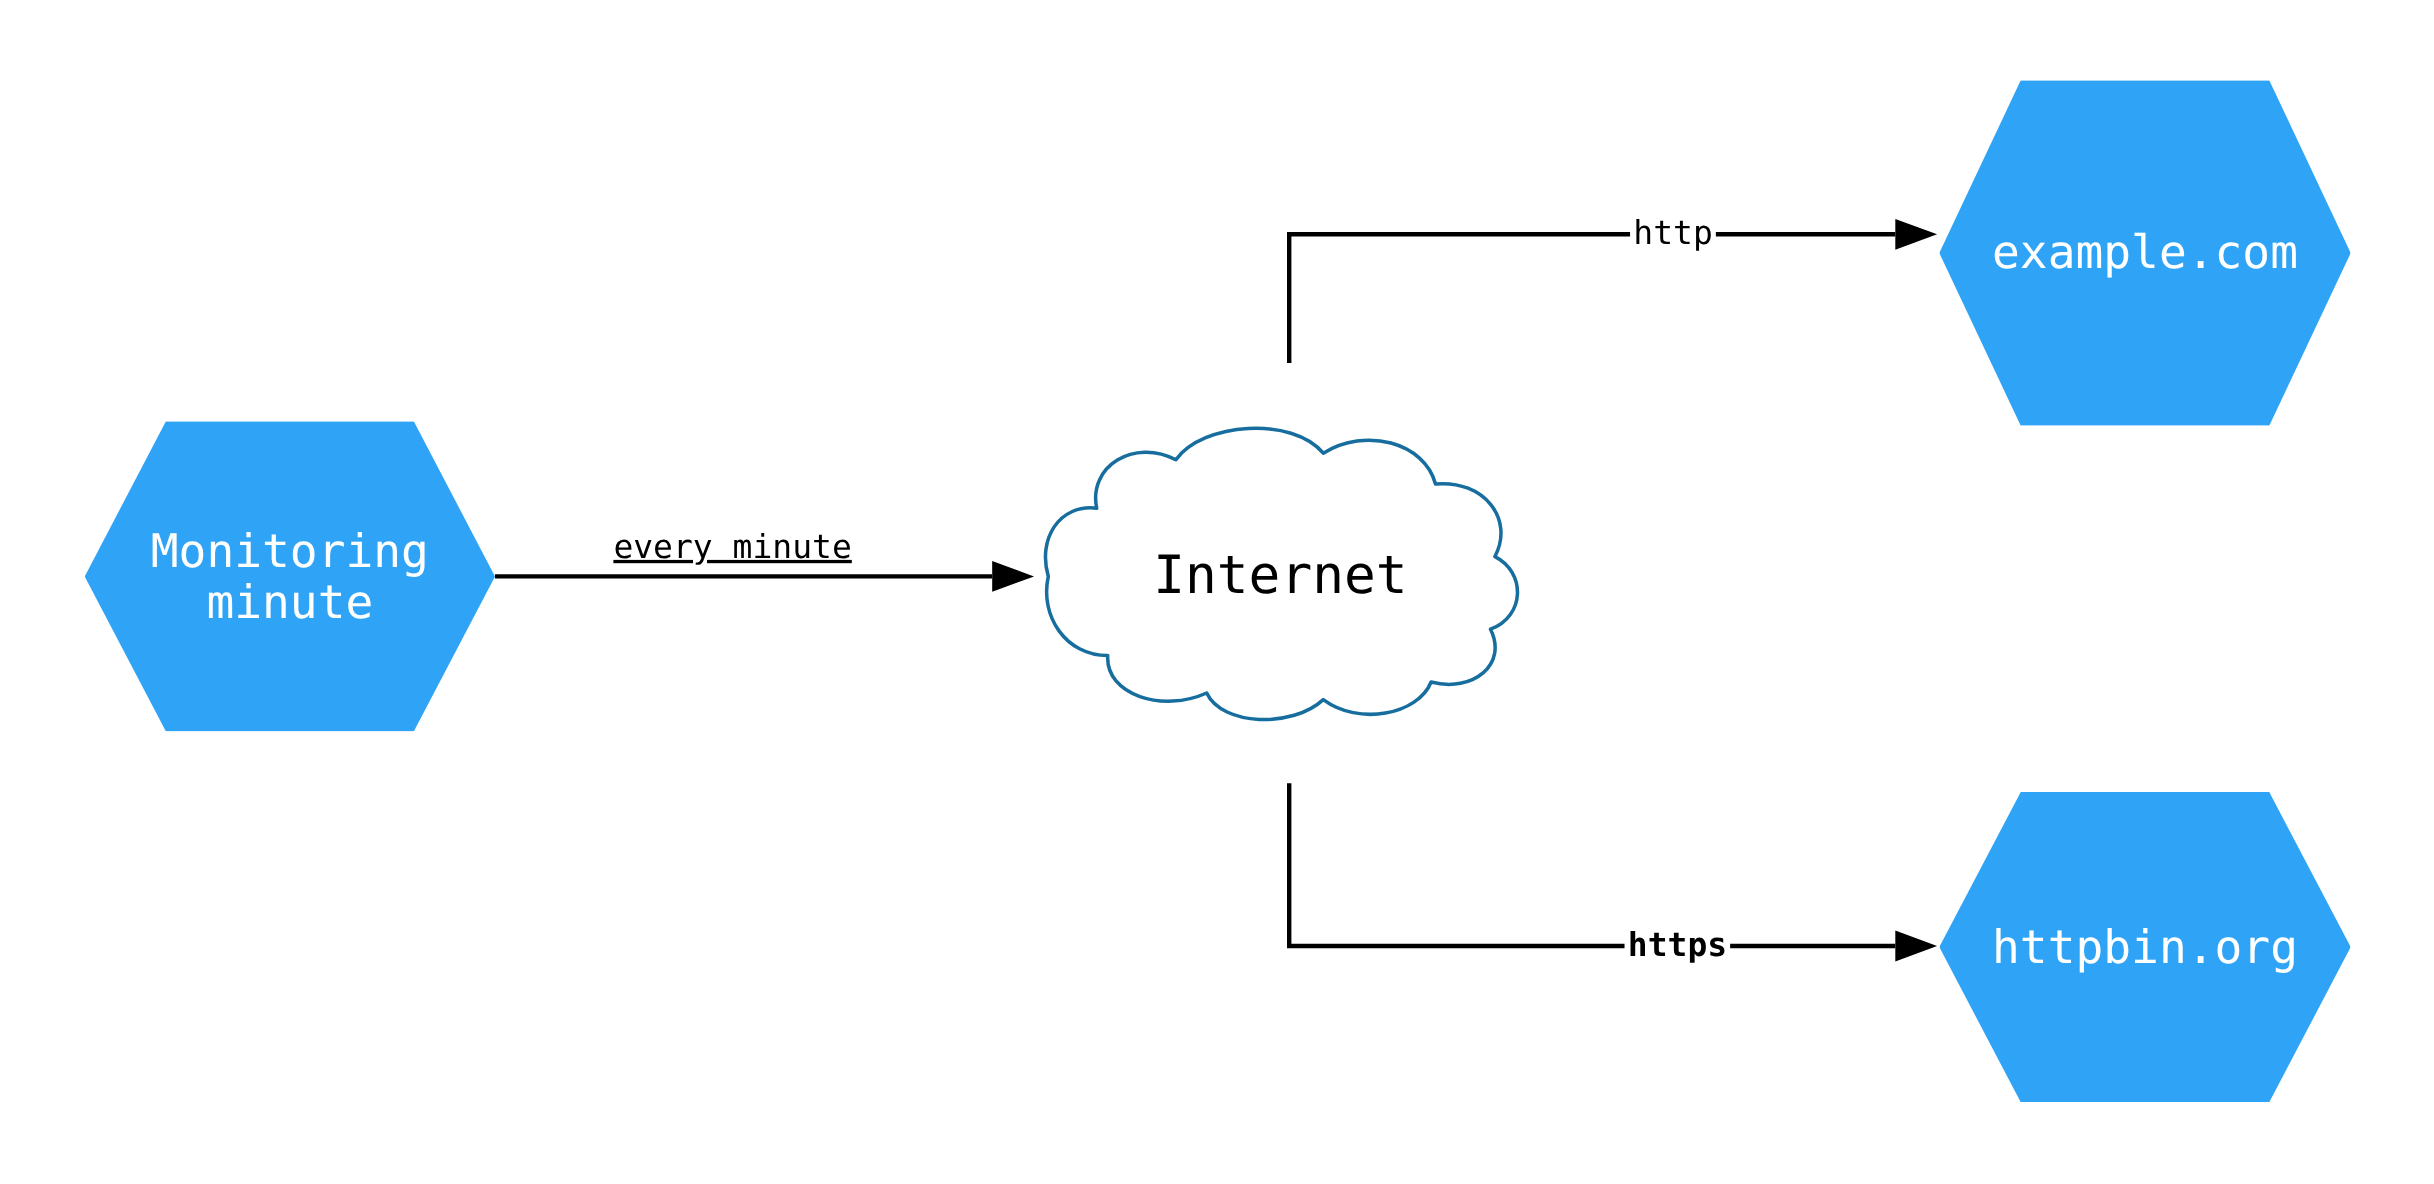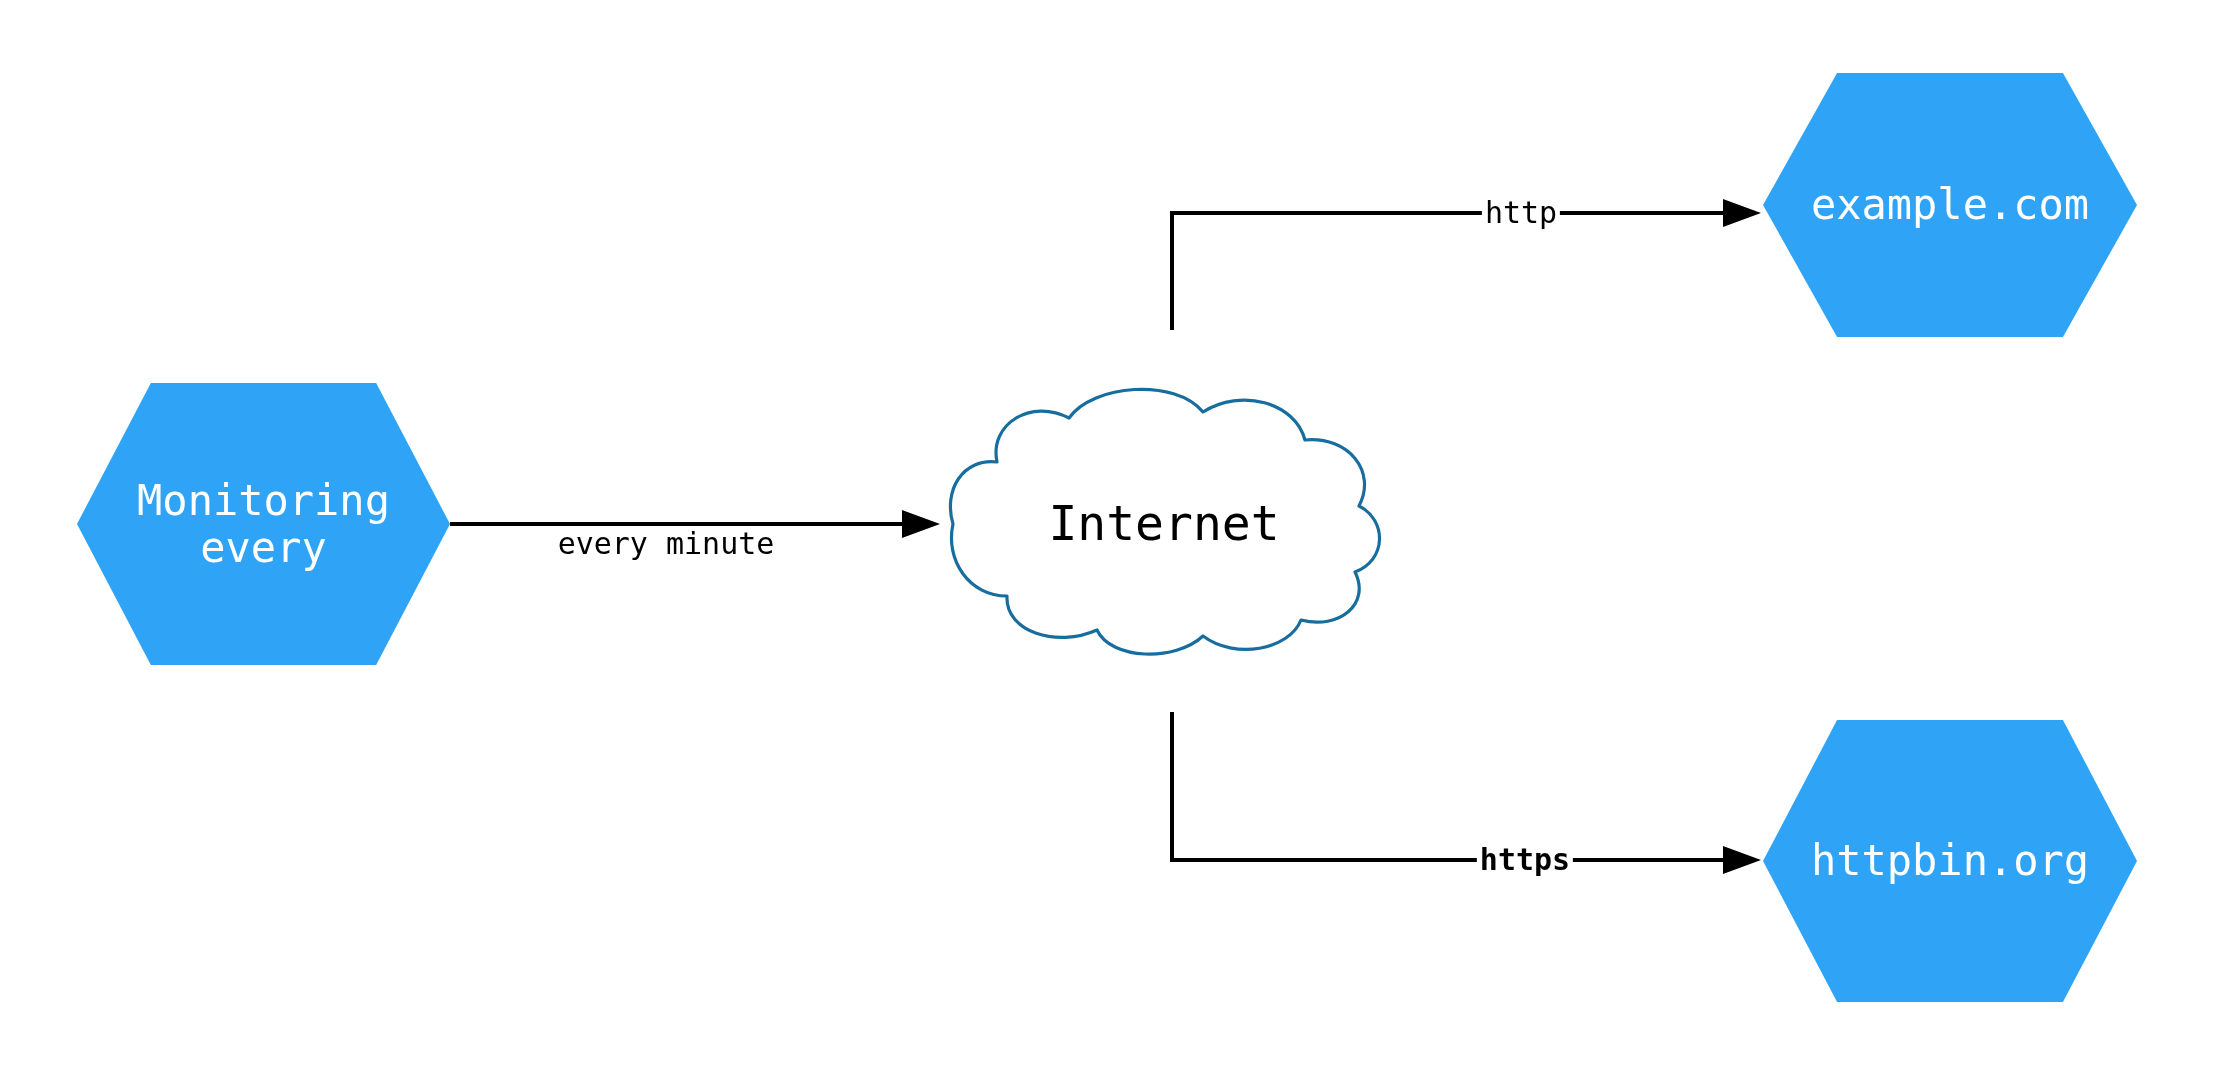--- a/index.html
+++ b/index.html
@@ -27,35 +27,35 @@
     background:var(--node-fill);
     clip-path:polygon(0 50%,19.8% 0,80.2% 0,100% 50%,80.2% 100%,19.8% 100%);
     display:flex;align-items:center;justify-content:center;
   }
   .hex-label{
     color:var(--node-text);
     font-size:42px;line-height:1.12;
     text-align:center;white-space:pre-line;
   }
   #node-monitoring{left:77px;top:383px;width:373px;height:282px;}
-  #node-example{left:1763px;top:73px;width:374px;height:264px;}
+  #node-example{left:1763px;top:73px;width:374px;height:314px;}
   #node-httpbin{left:1763px;top:720px;width:374px;height:282px;justify-content:center;}
   .cloud-svg{position:absolute;left:943px;top:382px;width:443px;height:278px;overflow:visible;}
   .cloud-path{fill:var(--cloud-fill);stroke:var(--cloud-stroke);stroke-width:3.2;stroke-linejoin:round;}
   .cloud-label{
     position:absolute;left:1164px;top:523px;
     transform:translate(-50%,-50%);
     color:var(--label-text);font-size:48px;white-space:nowrap;
   }
   .edge-label{
     position:absolute;transform:translate(-50%,-50%);
     background:var(--bg);color:var(--label-text);
     font-size:30px;line-height:1.0;padding:0 3px;white-space:nowrap;
   }
-  #label-every-minute{left:666px;top:544px;}
+  #label-every-minute{left:666px;top:498px;text-decoration:underline;}
   #label-http{left:1521px;top:213px;}
   #label-https{left:1525px;top:860px;font-weight:bold;}
 </style>
 </head>
 <body>
 
 <div class="canvas">
 
   <svg class="edges-svg" viewBox="0 0 2213 1076" xmlns="http://www.w3.org/2000/svg">
     <g>
@@ -85,21 +85,21 @@
       C 346 268, 292 278, 260 254
       C 232 280, 168 278, 154 248
       C 114 266, 62 250, 64 214
       C 26 214, 2 178, 10 142
       Z"></path>
   </svg>
   <span class="cloud-label">Internet</span>
 
   <div class="hex-node" id="node-monitoring">
     <span class="hex-label">Monitoring
-every</span>
+minute</span>
   </div>
 
   <div class="hex-node" id="node-example">
     <span class="hex-label">example.com</span>
   </div>
 
   <div class="hex-node" id="node-httpbin">
     <span class="hex-label">httpbin.org</span>
   </div>
 

